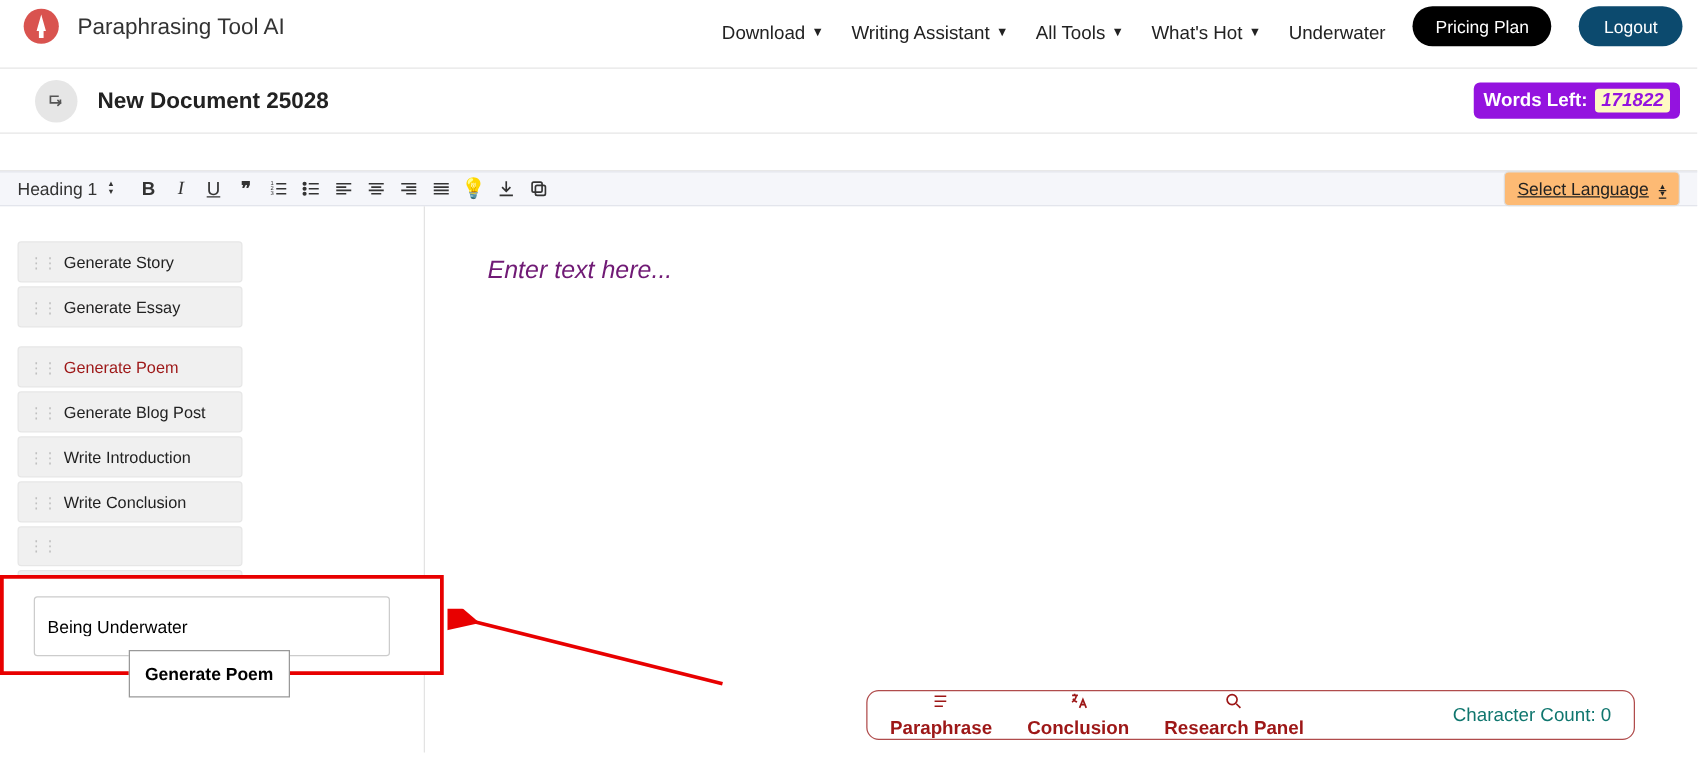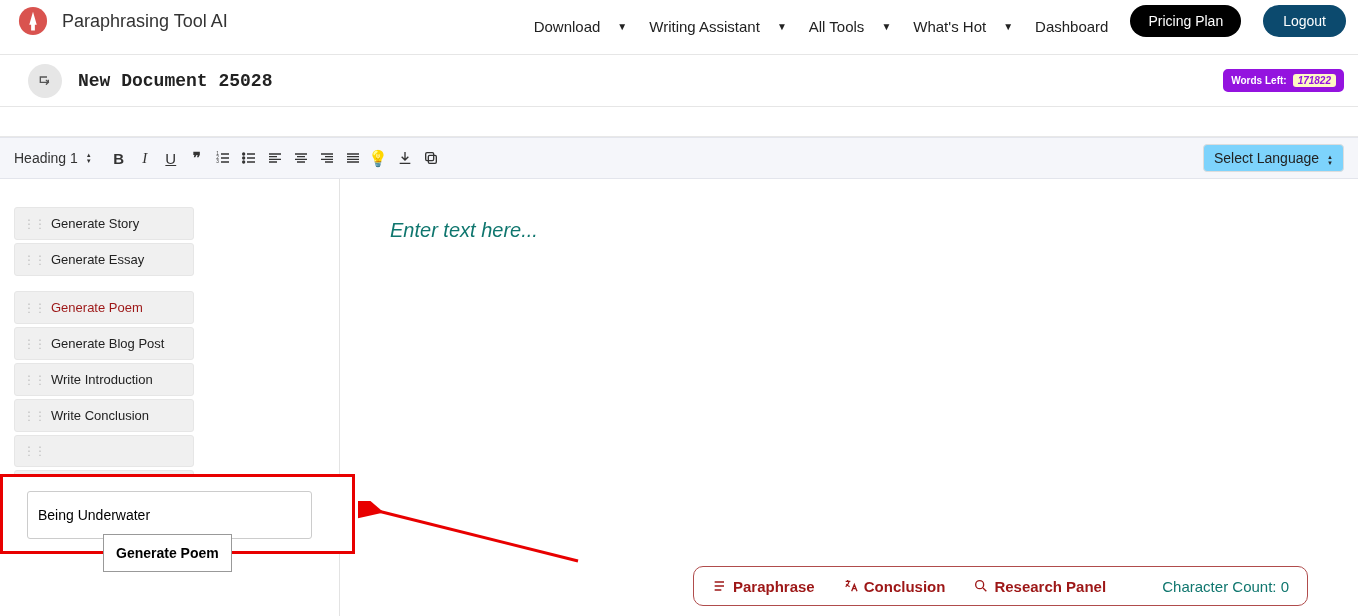--- a/index.html
+++ b/index.html
@@ -3,60 +3,60 @@
 <meta charset="utf-8">
 <style>
   * { margin:0; padding:0; box-sizing:border-box; font-family: Arial, Helvetica, sans-serif; }
   body { width:1358px; height:616px; background:#fff; color:#222; overflow:hidden; }
 
   
   .header { display:flex; align-items:center; height:55px; padding:0 12px 12px 18px; border-bottom:1px solid #e6e6e6; }
   .logo-svg { width:30px; height:30px; }
   .brand { font-size:18px; margin-left:14px; color:#333; }
   .nav { margin-left:auto; display:flex; align-items:center; gap:22px; }
-  .nav-item { font-size:15px; color:#222; display:flex; align-items:center; gap:17px; cursor:pointer;margin-top:10px; }
+  .nav-item { font-size:15px; color:#222; display:flex; align-items:center; gap:5px; cursor:pointer;margin-top:10px; }
   .caret-down { font-size:10px; }
   .btn-pricing { background:#000; color:#fff; padding:8px 18px; border-radius:20px; font-size:14px; cursor:pointer;text-align:right; }
   .btn-logout { background:#0c4a6e; color:#fff; padding:8px 20px; border-radius:20px; font-size:14px; cursor:pointer; }
 
   
   .sub { display:flex; align-items:center; height:52px; padding:0 14px 0 28px; border-bottom:1px solid #e6e6e6; }
   .back-ico { width:34px; height:34px; border-radius:50%; background:#e6e6e6; display:flex; align-items:center; justify-content:center; color:#555; font-size:16px; cursor:pointer; }
-  .doc-title { font-weight:bold; font-size:18px; margin-left:16px;font-family:Liberation Mono, monospace; }
-  .words-left { margin-left:auto; background:#9413df; color:#fff; border:2px solid #9413df; border-radius:5px; padding:3px 6px; font-size:10px; font-weight:bold; display:flex; align-items:center; gap:6px; }
+  .doc-title { font-weight:bold; font-size:18px; margin-left:16px; }
+  .words-left { margin-left:auto; background:#9413df; color:#fff; border:2px solid #9413df; border-radius:5px; padding:3px 6px; font-size:15px; font-weight:bold; display:flex; align-items:center; gap:6px; }
   .words-left .count { background:#fef9c3; color:#9413df; padding:1px 5px; border-radius:3px;font-style:italic; }
 
   .gap { height:30px; border-bottom:1px solid #e8e8e8; }
 
   
-  .toolbar { height:42px; background:#f5f6fa; border-top:1px solid #e3e5ec; border-bottom:1px solid #e3e5ec; display:flex; align-items:center; padding:0 14px; }
+  .toolbar { height:28px; background:#f5f6fa; border-top:1px solid #e3e5ec; border-bottom:1px solid #e3e5ec; display:flex; align-items:center; padding:0 14px; }
   .heading-sel { display:flex; align-items:center; gap:8px; font-size:14px; color:#333; cursor:pointer; }
   .up-down { display:flex; flex-direction:column; font-size:6px; line-height:6px; }
   .tool { width:26px; height:26px; display:flex; align-items:center; justify-content:center; font-size:15px; color:#333; cursor:pointer; }
   .tool svg { width:16px; height:16px; }
-  .lang-sel { margin-left:auto; background:#7dd3fc; border:1px solid #ddd; border-radius:4px; padding:5px 10px; font-size:14px; display:flex; align-items:flex-end; gap:8px; cursor:pointer; }
+  .lang-sel { margin-left:auto; background:#fdba74; border:1px solid #ddd; border-radius:4px; padding:5px 10px; font-size:14px; display:flex; align-items:flex-end; gap:8px; cursor:pointer;text-decoration:underline; }
 
   
   .main { display:flex; height:437px; }
   .sidebar { width:340px; padding:28px 10px 10px 10px; border-right:1px solid #e3e3e3; position:relative; }
   .tool-item { background:#f0f0f0; border:1px solid #e6e6e6; border-radius:3px; padding:8px 8px; font-size:13px; margin-bottom:3px; display:flex; align-items:center; gap:6px; cursor:pointer; width:180px; margin-left:4px; }
   .tool-item.active { color:#9d1717; }
   .grip { color:#bfbfbf; font-size:12px; letter-spacing:-1px; }
   .gap2 { height:12px; }
 
   .input-box-wrap { position:absolute; left:0; top:295px; width:355px; height:80px; border:3px solid #e80000; padding:14px 24px; background:#fff; }
   .input-field { width:285px; height:48px; border:1px solid #ccc; border-radius:3px; padding:0 10px; font-size:14px; }
   .gen-btn { position:absolute; left:103px; top:355px; border:1px solid #999; background:#fff; padding:10px 12px; font-size:14px; font-weight:bold; cursor:pointer; }
 
   .editor { flex:1; position:relative; padding:40px 50px; }
-  .placeholder { color:#0f766e; font-size:20px; font-style:italic; }
+  .placeholder { color:#701a75; font-size:20px; font-style:italic; }
   .arrow-svg { position:absolute; left:18px; top:322px; pointer-events:none; }
 
   .bottom-panel { position:absolute; bottom:10px; right:50px; width:615px; height:40px; border:1px solid #b04c4c; border-radius:10px; background:#fff; display:flex; align-items:center; padding:0 18px; gap:28px; }
-  .panel-btn { color:#9d1717; font-weight:bold; font-size:15px; display:flex; align-items:center; gap:5px; cursor:pointer; }
+  .panel-btn { color:#9d1717; font-weight:bold; font-size:15px; display:flex; align-items:center; gap:5px; cursor:pointer;flex-direction:column; }
   .panel-btn svg { width:16px; height:16px; }
   .char-count { margin-left:auto; font-size:15px; color:#0f766e; }
 </style>
 </head>
 <body>
 
 <div class="header">
   <svg class="logo-svg" viewBox="0 0 32 32">
     <circle cx="16" cy="16" r="15" fill="#d9534f"></circle>
     <path d="M16 6 L12 20 L14 20 L14 26 L18 26 L18 20 L20 20 Z" fill="#fff"></path>
@@ -73,21 +73,21 @@
       </div>
     <div class="nav-item">
         <span>All Tools</span>
         <span class="caret-down">▼</span>
       </div>
     <div class="nav-item">
         <span>What's Hot</span>
         <span class="caret-down">▼</span>
       </div>
     <div class="nav-item">
-        <span>Dashboard</span>
+        <span>Underwater</span>
       </div>
     <div class="btn-pricing">Pricing Plan</div>
     <div class="btn-logout">Logout</div>
   </div>
 </div>
 
 <div class="sub">
   <div class="back-ico">
     <svg width="16" height="16" viewBox="0 0 24 24" fill="none" stroke="#555" stroke-width="2">
         <path d="M15 6 L5 6 L5 14 L17 14 L17 10"></path>

